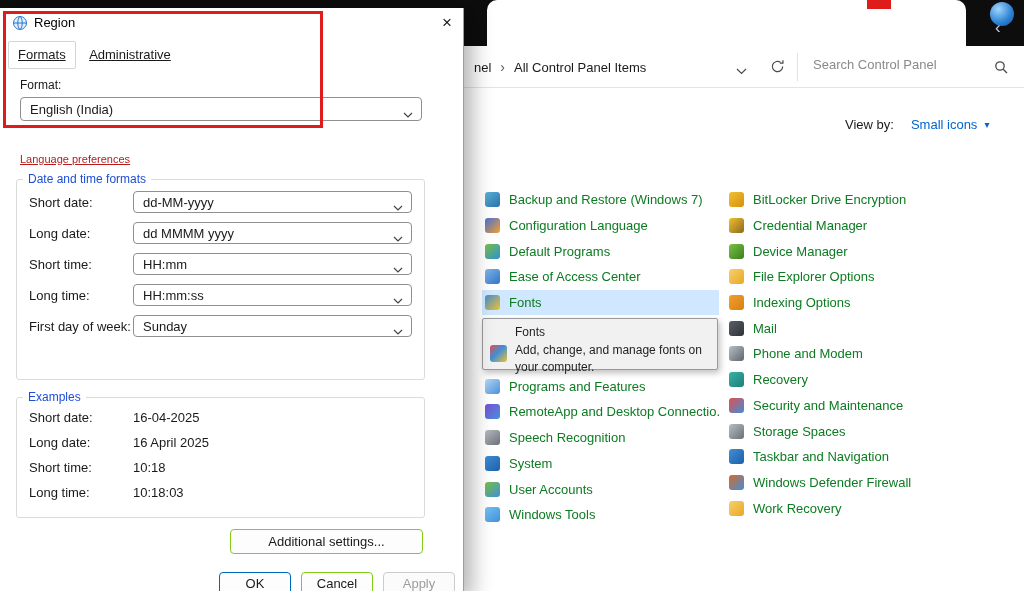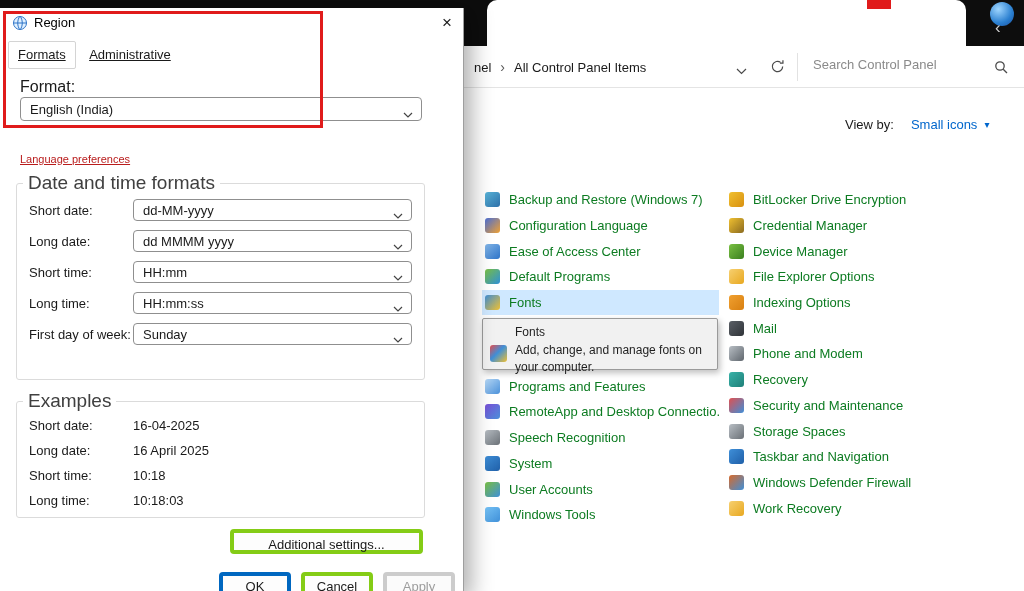--- a/index.html
+++ b/index.html
@@ -45,37 +45,37 @@
 
   
   .dialog { position:absolute; left:0; top:8px; width:464px; height:591px; background:#ffffff; border-right:1px solid #9e9e9e; box-shadow:8px 0 20px rgba(0,0,0,.30); z-index:30; }
   .dlg-titlebar { position:absolute; left:0; top:0; width:100%; height:30px; }
   .dlg-icon { position:absolute; left:12px; top:7px; }
   .dlg-title { position:absolute; left:34px; top:0; line-height:30px; font-size:13px; color:#000; }
   .dlg-close { position:absolute; left:434px; top:3px; width:26px; height:24px; text-align:center; font-size:17px; line-height:24px; color:#1a1a1a; }
   .tabs { position:absolute; left:8px; top:33px; }
   .tab { display:inline-block; font-size:13px; color:#1a1a1a; padding:5px 9px 6px;text-decoration:underline; }
   .tab.active { border:1px solid #d4d4d4; border-radius:2px; background:#fff; }
-  .fmt-label { position:absolute; left:20px; top:70px; font-size:16px; color:#1a1a1a; }
+  .fmt-label { position:absolute; left:20px; top:70px; font-size:12px; color:#1a1a1a; }
   .combo { position:relative; border:1px solid #8f8f8f; border-radius:4px; background:#fff; display:flex; align-items:center; padding:0 26px 0 9px; font-size:13px; color:#1a1a1a; height:22px; }
   .combo .chev { position:absolute; right:8px; top:50%; margin-top:-3px; }
   .fmt-combo { position:absolute; left:20px; top:89px; width:402px; height:24px; }
   .lang-link { position:absolute; left:20px; top:145px; font-size:11px; color:#b91c1c; text-decoration:underline; }
   fieldset { position:absolute; border:1px solid #dbdbdb; border-radius:3px; background:#fff; }
-  legend { font-size:19px; color:#404040; padding:0 5px; margin-left:6px; }
+  legend { font-size:12px; color:#1d4ed8; padding:0 5px; margin-left:6px; }
   .fs-datetime { left:16px; top:164px; width:409px; height:208px; }
   .fs-examples { left:16px; top:382px; width:409px; height:128px; }
   .form-row { display:flex; align-items:center; margin:0 12px 9px; }
   .form-row:first-of-type { margin-top:5px; }
   .row-label { flex:0 0 104px; font-size:13px; color:#1a1a1a; }
   .form-row .combo { flex:1; }
   .ex-row { display:flex; margin:0 12px 6px; font-size:13px; line-height:19px; color:#1a1a1a; }
   .ex-row:first-of-type { margin-top:4px; }
   .ex-label { flex:0 0 104px; }
-  .btn { position:absolute; height:23px; border:4px solid #84cc16; border-radius:4px; background:#fdfdfd; font-size:13px; color:#1a1a1a; text-align:center; line-height:21px; }
+  .btn { position:absolute; height:23px; border:1px solid #84cc16; border-radius:4px; background:#fdfdfd; font-size:13px; color:#1a1a1a; text-align:center; line-height:21px; }
   .btn-additional { left:230px; top:521px; width:193px; height:25px; line-height:23px; }
   .btn-ok { left:219px; top:564px; width:72px; border-color:#0067c0; }
   .btn-cancel { left:301px; top:564px; width:72px; }
   .btn-apply { left:383px; top:564px; width:72px; color:#9d9d9d; border-color:#cccccc; background:#fbfbfb; }
   .red-box { position:absolute; left:3px; top:3px; width:320px; height:117px; border:3px solid #e01b1b; z-index:50; pointer-events:none; }
 </style>
 </head>
 <body>
 
 <div class="screen">
@@ -127,26 +127,26 @@
     <div>
         <div class="cp-item">
           <span class="cp-icon" style="background: linear-gradient(135deg, rgb(89, 180, 217), rgb(45, 111, 168));"></span>
           <span class="cp-label">Backup and Restore (Windows 7)</span>
         </div>
         <div class="cp-item">
           <span class="cp-icon" style="background: linear-gradient(135deg, rgb(74, 111, 216), rgb(240, 160, 48));"></span>
           <span class="cp-label">Configuration Language</span>
         </div>
         <div class="cp-item">
+          <span class="cp-icon" style="background: linear-gradient(135deg, rgb(122, 193, 67), rgb(46, 143, 216));"></span>
+          <span class="cp-label">Default Programs</span>
+        </div>
+        <div class="cp-item">
           <span class="cp-icon" style="background: linear-gradient(135deg, rgb(131, 182, 232), rgb(46, 116, 200));"></span>
           <span class="cp-label">Ease of Access Center</span>
-        </div>
-        <div class="cp-item">
-          <span class="cp-icon" style="background: linear-gradient(135deg, rgb(122, 193, 67), rgb(46, 143, 216));"></span>
-          <span class="cp-label">Default Programs</span>
         </div>
         <div class="cp-item selected">
           <span class="cp-icon" style="background: linear-gradient(135deg, rgb(63, 143, 216), rgb(240, 192, 48));"></span>
           <span class="cp-label">Fonts</span>
         </div>
       </div>
     <div class="tooltip">
       <span class="tooltip-icon fonts-badge"></span>
       <div class="tt-text">
         <div>Fonts</div>

